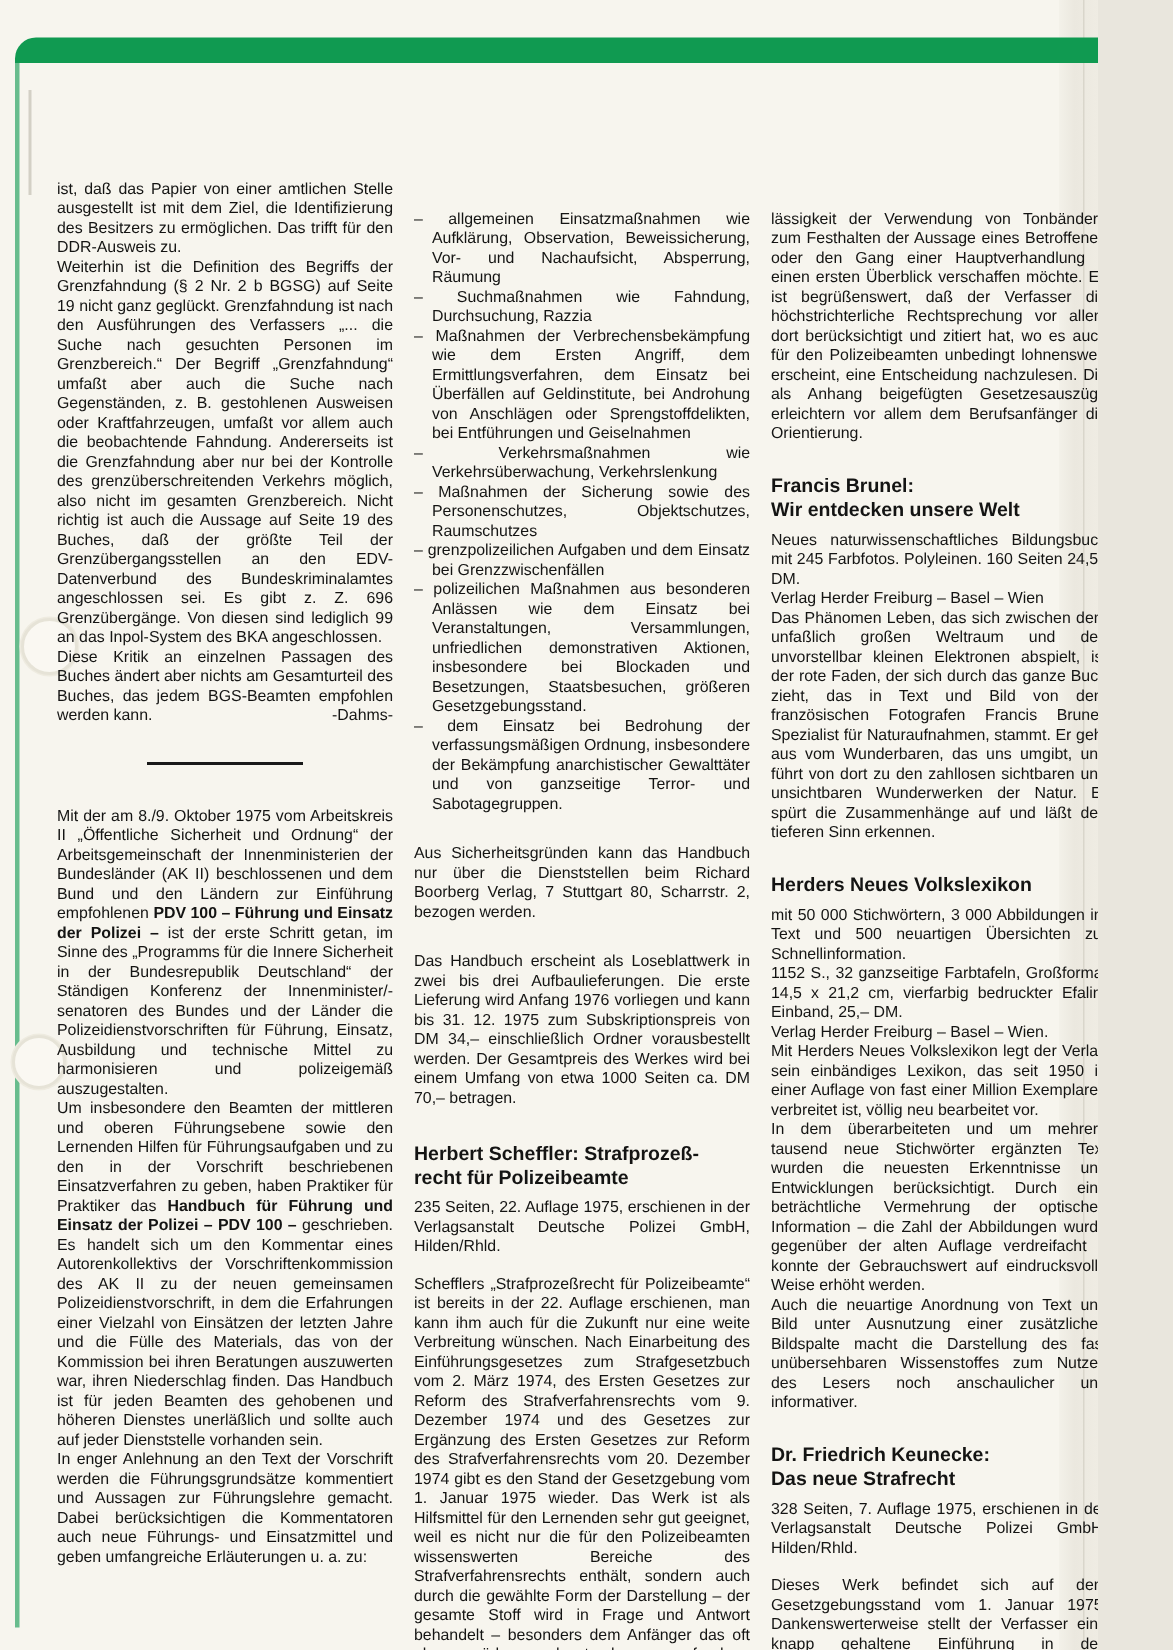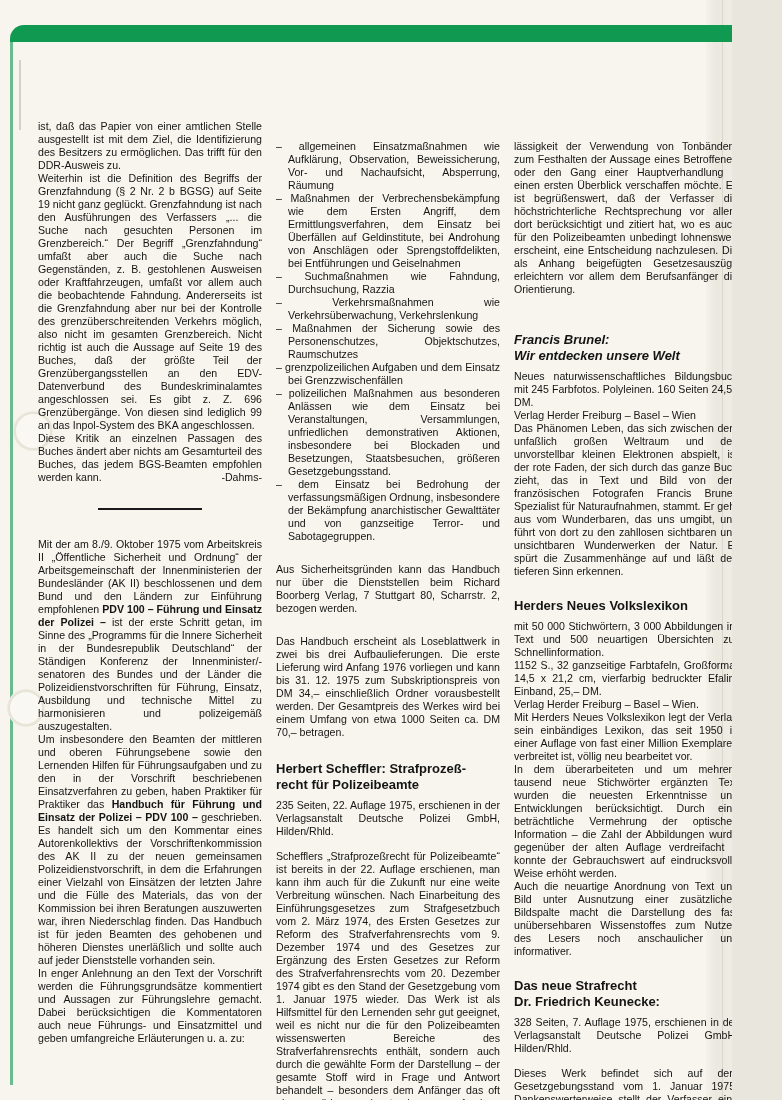--- a/index.html
+++ b/index.html
@@ -62,63 +62,63 @@
 
       <div class="divider"></div>
 
       <p class="para"><span>Mit der am 8./9. Oktober 1975 vom Arbeitskreis II „Öffentliche Sicherheit und Ordnung“ der Arbeitsgemeinschaft der Innenministerien der Bundesländer (AK II) beschlossenen und dem Bund und den Ländern zur Einführung empfohlenen </span><b>PDV 100 – Führung und Einsatz der Polizei –</b><span> ist der erste Schritt getan, im Sinne des „Programms für die Innere Sicherheit in der Bundesrepublik Deutschland“ der Ständigen Konferenz der Innenminister/-senatoren des Bundes und der Länder die Polizeidienstvorschriften für Führung, Einsatz, Ausbildung und technische Mittel zu harmonisieren und polizeigemäß auszugestalten.</span></p>
       <p class="para"><span>Um insbesondere den Beamten der mittleren und oberen Führungsebene sowie den Lernenden Hilfen für Führungsaufgaben und zu den in der Vorschrift beschriebenen Einsatzverfahren zu geben, haben Praktiker für Praktiker das </span><b>Handbuch für Führung und Einsatz der Polizei – PDV 100 –</b><span> geschrieben. Es handelt sich um den Kommentar eines Autorenkollektivs der Vorschriftenkommission des AK II zu der neuen gemeinsamen Polizeidienstvorschrift, in dem die Erfahrungen einer Vielzahl von Einsätzen der letzten Jahre und die Fülle des Materials, das von der Kommission bei ihren Beratungen auszuwerten war, ihren Niederschlag finden. Das Handbuch ist für jeden Beamten des gehobenen und höheren Dienstes unerläßlich und sollte auch auf jeder Dienststelle vorhanden sein.</span></p>
       <p class="para">In enger Anlehnung an den Text der Vorschrift werden die Führungsgrundsätze kommentiert und Aussagen zur Führungslehre gemacht. Dabei berücksichtigen die Kommentatoren auch neue Führungs- und Einsatzmittel und geben umfangreiche Erläuterungen u. a. zu:</p>
     </div>
 
     <div class="col col2">
       <p class="li">– allgemeinen Einsatzmaßnahmen wie Aufklärung, Observation, Beweissicherung, Vor- und Nachaufsicht, Absperrung, Räumung</p>
+      <p class="li">– Suchmaßnahmen wie Fahndung, Durchsuchung, Razzia</p>
       <p class="li">– Maßnahmen der Verbrechensbekämpfung wie dem Ersten Angriff, dem Ermittlungsverfahren, dem Einsatz bei Überfällen auf Geldinstitute, bei Androhung von Anschlägen oder Sprengstoffdelikten, bei Entführungen und Geiselnahmen</p>
-      <p class="li">– Suchmaßnahmen wie Fahndung, Durchsuchung, Razzia</p>
       <p class="li">– Verkehrsmaßnahmen wie Verkehrsüberwachung, Verkehrslenkung</p>
       <p class="li">– Maßnahmen der Sicherung sowie des Personenschutzes, Objektschutzes, Raumschutzes</p>
       <p class="li">– grenzpolizeilichen Aufgaben und dem Einsatz bei Grenzzwischenfällen</p>
       <p class="li">– polizeilichen Maßnahmen aus besonderen Anlässen wie dem Einsatz bei Veranstaltungen, Versammlungen, unfriedlichen demonstrativen Aktionen, insbesondere bei Blockaden und Besetzungen, Staatsbesuchen, größeren Gesetzgebungsstand.</p>
       <p class="li">– dem Einsatz bei Bedrohung der verfassungsmäßigen Ordnung, insbesondere der Bekämpfung anarchistischer Gewalttäter und von ganzseitige Terror- und Sabotagegruppen.</p>
 
       <p class="para mt-sm">Aus Sicherheitsgründen kann das Handbuch nur über die Dienststellen beim Richard Boorberg Verlag, 7 Stuttgart 80, Scharrstr. 2, bezogen werden.</p>
       <p class="para mt-sm">Das Handbuch erscheint als Loseblattwerk in zwei bis drei Aufbaulieferungen. Die erste Lieferung wird Anfang 1976 vorliegen und kann bis 31. 12. 1975 zum Subskriptionspreis von DM 34,– einschließlich Ordner vorausbestellt werden. Der Gesamtpreis des Werkes wird bei einem Umfang von etwa 1000 Seiten ca. DM 70,– betragen.</p>
 
       <h3 class="heading" style="margin-top:22px;">
           <span class="hl">Herbert Scheffler: Strafprozeß-</span>
           <span class="hl">recht für Polizeibeamte</span>
         </h3>
       <p class="para meta">235 Seiten, 22. Auflage 1975, erschienen in der Verlagsanstalt Deutsche Polizei GmbH, Hilden/Rhld.</p>
       <p class="para body-start">Schefflers „Strafprozeßrecht für Polizeibeamte“ ist bereits in der 22. Auflage erschienen, man kann ihm auch für die Zukunft nur eine weite Verbreitung wünschen. Nach Einarbeitung des Einführungsgesetzes zum Strafgesetzbuch vom 2. März 1974, des Ersten Gesetzes zur Reform des Strafverfahrensrechts vom 9. Dezember 1974 und des Gesetzes zur Ergänzung des Ersten Gesetzes zur Reform des Strafverfahrensrechts vom 20. Dezember 1974 gibt es den Stand der Gesetzgebung vom 1. Januar 1975 wieder. Das Werk ist als Hilfsmittel für den Lernenden sehr gut geeignet, weil es nicht nur die für den Polizeibeamten wissenswerten Bereiche des Strafverfahrensrechts enthält, sondern auch durch die gewählte Form der Darstellung – der gesamte Stoff wird in Frage und Antwort behandelt – besonders dem Anfänger das oft als spröde und trocken empfundene Strafverfahrensrecht erschließt. Der „Scheffler“ läßt vor allem denjenigen nicht im Stich, der sich über ein bestimmtes Problem – z. B. die Zu-</p>
     </div>
 
     <div class="col col3">
       <p class="para">lässigkeit der Verwendung von Tonbändern zum Festhalten der Aussage eines Betroffenen oder den Gang einer Hauptverhandlung – einen ersten Überblick verschaffen möchte. Es ist begrüßenswert, daß der Verfasser die höchstrichterliche Rechtsprechung vor allem dort berücksichtigt und zitiert hat, wo es auch für den Polizeibeamten unbedingt lohnenswert erscheint, eine Entscheidung nachzulesen. Die als Anhang beigefügten Gesetzesauszüge erleichtern vor allem dem Berufsanfänger die Orientierung.</p>
 
-      <h3 class="heading" style="margin-top:36px;font-style:italic;">
+      <h3 class="heading" style="margin-top:20px;">
           <span class="hl">Francis Brunel:</span>
           <span class="hl">Wir entdecken unsere Welt</span>
         </h3>
       <p class="para meta">Neues naturwissenschaftliches Bildungsbuch mit 245 Farbfotos. Polyleinen. 160 Seiten 24,50 DM.</p>
       <p class="para">Verlag Herder Freiburg – Basel – Wien</p>
       <p class="para">Das Phänomen Leben, das sich zwischen dem unfaßlich großen Weltraum und den unvorstellbar kleinen Elektronen abspielt, ist der rote Faden, der sich durch das ganze Buch zieht, das in Text und Bild von dem französischen Fotografen Francis Brunel, Spezialist für Naturaufnahmen, stammt. Er geht aus vom Wunderbaren, das uns umgibt, und führt von dort zu den zahllosen sichtbaren und unsichtbaren Wunderwerken der Natur. Er spürt die Zusammenhänge auf und läßt den tieferen Sinn erkennen.</p>
 
       <h3 class="heading" style="margin-top:20px;">
           <span class="hl">Herders Neues Volkslexikon</span>
         </h3>
       <p class="para meta">mit 50 000 Stichwörtern, 3 000 Abbildungen im Text und 500 neuartigen Übersichten zur Schnellinformation.</p>
       <p class="para">1152 S., 32 ganzseitige Farbtafeln, Großformat 14,5 x 21,2 cm, vierfarbig bedruckter Efalin-Einband, 25,– DM.</p>
       <p class="para">Verlag Herder Freiburg – Basel – Wien.</p>
       <p class="para">Mit Herders Neues Volkslexikon legt der Verlag sein einbändiges Lexikon, das seit 1950 in einer Auflage von fast einer Million Exemplaren verbreitet ist, völlig neu bearbeitet vor.</p>
       <p class="para">In dem überarbeiteten und um mehrere tausend neue Stichwörter ergänzten Text wurden die neuesten Erkenntnisse und Entwicklungen berücksichtigt. Durch eine beträchtliche Vermehrung der optischen Information – die Zahl der Abbildungen wurde gegenüber der alten Auflage verdreifacht – konnte der Gebrauchswert auf eindrucksvolle Weise erhöht werden.</p>
       <p class="para">Auch die neuartige Anordnung von Text und Bild unter Ausnutzung einer zusätzlichen Bildspalte macht die Darstellung des fast unübersehbaren Wissenstoffes zum Nutzen des Lesers noch anschaulicher und informativer.</p>
 
       <h3 class="heading" style="margin-top:20px;">
+          <span class="hl">Dr. Friedrich Keunecke:</span>
           <span class="hl">Das neue Strafrecht</span>
-          <span class="hl">Dr. Friedrich Keunecke:</span>
         </h3>
       <p class="para meta">328 Seiten, 7. Auflage 1975, erschienen in der Verlagsanstalt Deutsche Polizei GmbH, Hilden/Rhld.</p>
       <p class="para body-start">Dieses Werk befindet sich auf dem Gesetzgebungsstand vom 1. Januar 1975. Dankenswerterweise stellt der Verfasser eine knapp gehaltene Einführung in den Allgemeinen</p>
     </div>
 
   </div>
 
   <div class="pagenum">19</div>
 
 </div>

